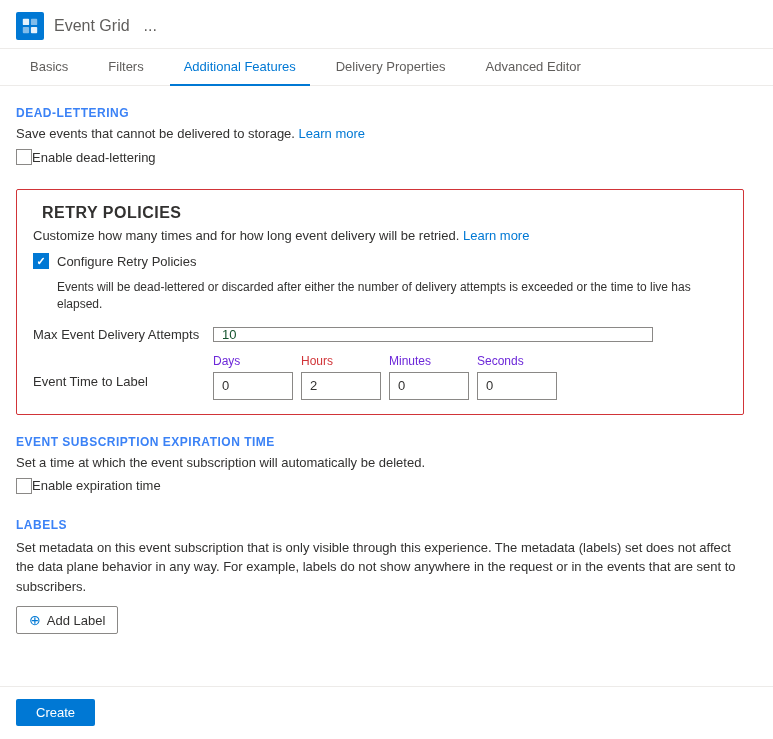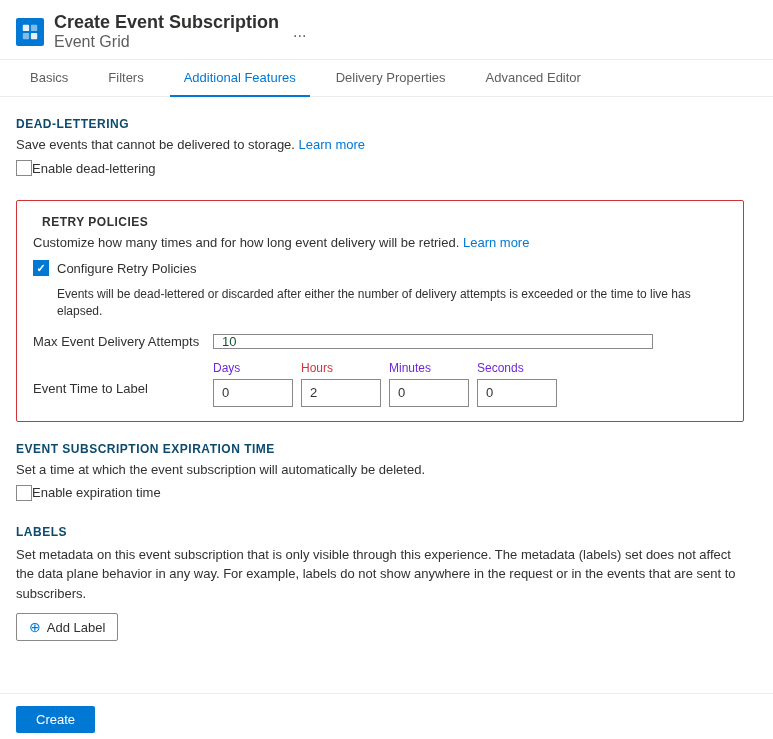--- a/index.html
+++ b/index.html
@@ -13,32 +13,32 @@
     .header-subtitle { font-size: 16px; color: #605e5c; }
     .header-ellipsis { color: #605e5c; font-size: 16px; margin-left: 4px; cursor: pointer; }
     
     .tabs { display: flex; border-bottom: 1px solid #edebe9; padding: 0 16px; gap: 12px; }
     .tab { padding: 10px 14px; font-size: 13px; cursor: pointer; color: #605e5c; border-bottom: 2px solid transparent; margin-bottom: -1px; white-space: nowrap; }
     .tab.active { color: #0078d4; border-bottom: 2px solid #0078d4; font-weight: 400; }
     
     .content { padding: 20px 16px; max-width: 760px; }
     
     .section { margin-bottom: 24px; }
-    .section-title { font-size: 12px; font-weight: 700; text-transform: uppercase; color: #0c4a6e; margin-bottom: 6px; letter-spacing: 0.5px; }
+    .section-title { font-size: 12px; font-weight: 700; text-transform: uppercase; color: #3b82f6; margin-bottom: 6px; letter-spacing: 0.5px; }
     .section-desc { font-size: 13px; color: #323130; margin-bottom: 8px; }
     .section-desc a { color: #0078d4; text-decoration: none; }
     
     .checkbox-row { display: flex; align-items: center; gap: 0; margin-bottom: 6px; }
     .checkbox { width: 16px; height: 16px; border: 1px solid #8a8886; background: #fff; display: flex; align-items: center; justify-content: center; flex-shrink: 0; cursor: pointer; }
     .checkbox.checked { background: #0078d4; border-color: #0078d4; }
     .checkbox.checked::after { content: '✓'; color: white; font-size: 11px; font-weight: 700; }
     .checkbox-label { font-size: 13px; color: #323130; }
     
     .retry-box { border: 1.5px solid #d13438; border-radius: 2px; padding: 14px 16px; margin-bottom: 20px; }
-    .retry-box-title { font-size: 12px; font-weight: 700; text-transform: uppercase; color: #323130; margin-bottom: 6px; letter-spacing: 0.5px; padding-left: 9px; }
+    .retry-box-title { font-size: 16px; font-weight: 700; text-transform: uppercase; color: #323130; margin-bottom: 6px; letter-spacing: 0.5px; padding-left: 9px; }
     .retry-desc { font-size: 13px; color: #323130; margin-bottom: 10px; }
     .retry-desc a { color: #0078d4; text-decoration: none; }
     .configure-row { display: flex; align-items: center; gap: 8px; margin-bottom: 10px; }
     .events-note { font-size: 12px; color: #323130; margin-bottom: 14px; margin-left: 24px; line-height: 1.4; }
     
     .form-row { display: flex; align-items: center; margin-bottom: 12px; }
     .form-label { font-size: 13px; color: #323130; min-width: 180px; flex-shrink: 0; }
     .form-input { border: 1px solid #8a8886; padding: 4px 8px; font-size: 13px; color: #14532d; flex: 1; min-width: 0; outline: none; height: 15px; }
     
     .ttl-row { display: flex; align-items: flex-start; }
@@ -65,21 +65,20 @@
 <div class="header">
   <div class="header-icon">
     <svg viewBox="0 0 20 20" xmlns="http://www.w3.org/2000/svg">
       <rect x="2" y="2" width="7" height="7" rx="1" fill="white" opacity="0.9"></rect>
       <rect x="11" y="2" width="7" height="7" rx="1" fill="white" opacity="0.5"></rect>
       <rect x="2" y="11" width="7" height="7" rx="1" fill="white" opacity="0.5"></rect>
       <rect x="11" y="11" width="7" height="7" rx="1" fill="white" opacity="0.9"></rect>
     </svg>
   </div>
   <div class="header-text">
-    <span class="header-title">Create Event Subscription</span>
     <span class="header-subtitle">Event Grid</span>
   </div>
   <span class="header-ellipsis">...</span>
 </div>
 
 <div class="tabs">
   <div class="tab">Basics</div>
   <div class="tab">Filters</div>
   <div class="tab active">Additional Features</div>
   <div class="tab">Delivery Properties</div>

